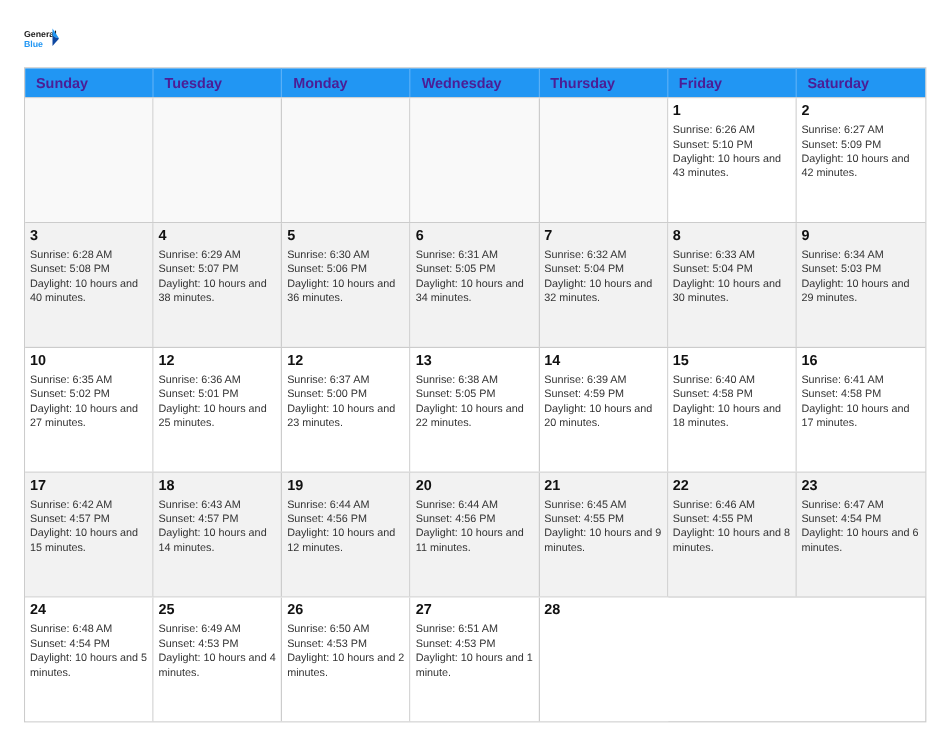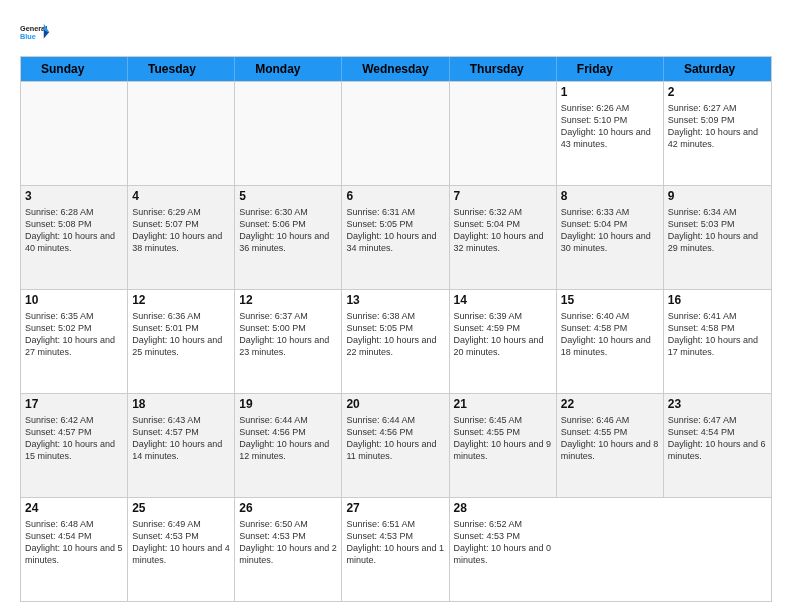--- a/index.html
+++ b/index.html
@@ -50,24 +50,24 @@
       display: flex;
       flex-direction: column;
       border: 1px solid #ccc;
     }
     .cal-header {
       display: grid;
       grid-template-columns: repeat(7, 1fr);
       background: #2196f3;
     }
     .cal-header-cell {
-      color: #000000;
+      color: #4c1d95;
       font-size: 12px;
       font-weight: bold;
-      padding: 5px 20px;
+      padding: 5px 9px;
       text-align: left;
       border-right: 1px solid #5ab0f7;
     }
     .cal-header-cell:last-child { border-right: none; }
     .cal-body {
       flex: 1;
       display: flex;
       flex-direction: column;
     }
     .cal-row {
@@ -329,21 +329,17 @@
           </div>
           <div class="cal-cell">
             <span class="day-num">27</span>
             <div class="cell-info">Sunrise: 6:51 AM
 Sunset: 4:53 PM
 Daylight: 10 hours
 and 1 minute.</div>
           </div>
           <div class="cal-cell">
             <span class="day-num">28</span>
-            <div class="cell-info">Sunrise: 6:52 AM
-Sunset: 4:53 PM
-Daylight: 10 hours
-and 0 minutes.</div>
           </div>
         </div>
       </div>
   </div>
 </div>
 
 </body></html>

